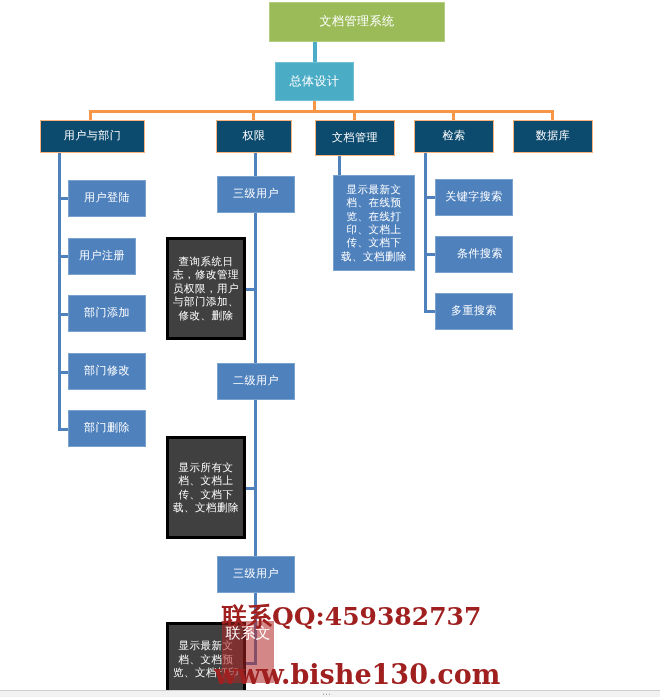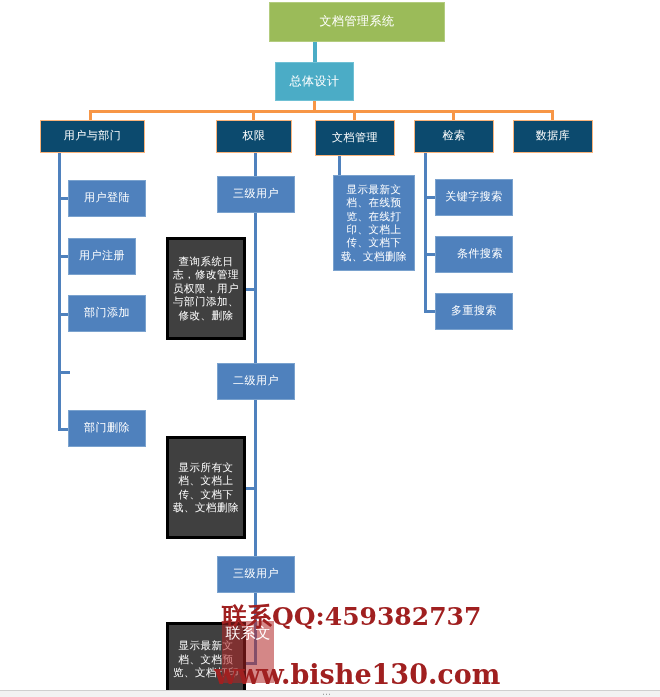--- a/index.html
+++ b/index.html
@@ -101,20 +101,21 @@
 
   <div class="node orange" style="left:40px;top:120px;width:105px;height:33px;">用户与部门</div>
   <div class="node orange" style="left:216px;top:120px;width:76px;height:33px;">权限</div>
   <div class="node orange" style="left:315px;top:120px;width:80px;height:36px;">文档管理</div>
   <div class="node orange" style="left:414px;top:120px;width:80px;height:33px;">检索</div>
   <div class="node orange" style="left:513px;top:120px;width:80px;height:33px;">数据库</div>
 
   <div class="node blue" style="left:68px;top:180px;width:78px;height:37px;">用户登陆</div>
   <div class="node blue" style="left:68px;top:238px;width:68px;height:37px;">用户注册</div>
   <div class="node blue" style="left:68px;top:295px;width:78px;height:37px;">部门添加</div>
+  <div class="node blue" style="left:68px;top:353px;width:78px;height:37px;">部门修改</div>
   <div class="node blue" style="left:68px;top:410px;width:78px;height:37px;">部门删除</div>
 
   <div class="node blue" style="left:217px;top:176px;width:78px;height:37px;">三级用户</div>
   <div class="node blue" style="left:217px;top:363px;width:78px;height:37px;">二级用户</div>
   <div class="node blue" style="left:217px;top:556px;width:78px;height:37px;">三级用户</div>
 
   <div class="node red tall" style="left:166px;top:237px;width:80px;height:103px;padding:0 3px;">查询系统日志，修改管理员权限，用户与部门添加、修改、删除</div>
   <div class="node red tall" style="left:166px;top:436px;width:80px;height:103px;padding:0 3px;">显示所有文档、文档上传、文档下载、文档删除</div>
   <div class="node red tall" style="left:166px;top:622px;width:80px;height:75px;padding:0 3px;">显示最新文档、文档预览、文档打印</div>
 

